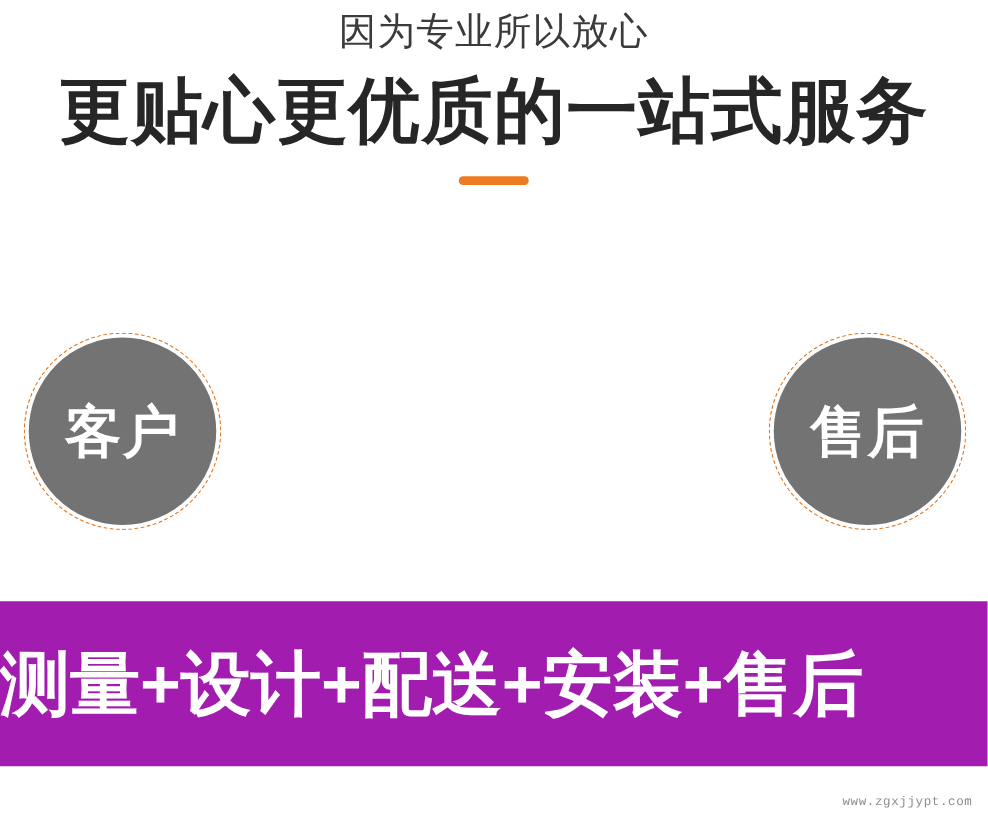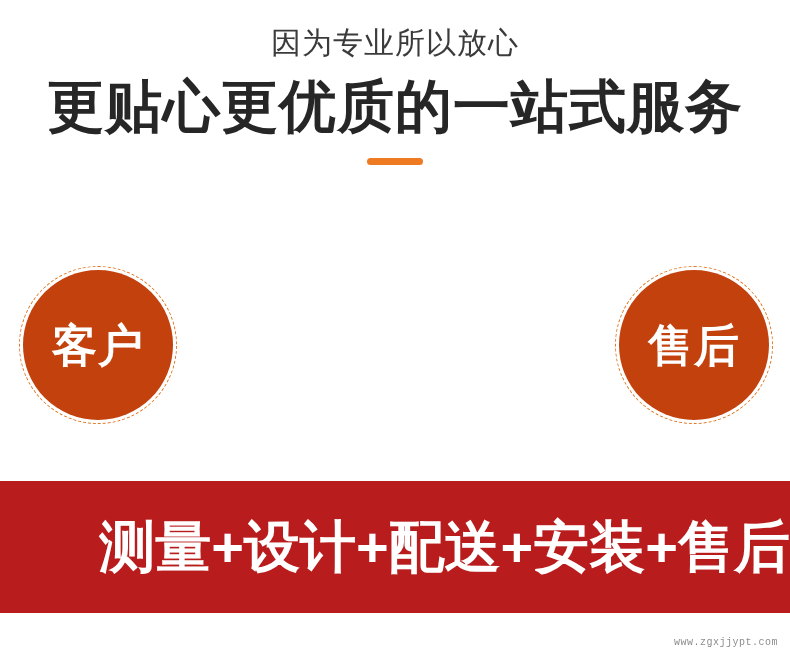--- a/index.html
+++ b/index.html
@@ -19,21 +19,21 @@
   
   .header {
     position: absolute;
     left: 0;
     top: 0;
     width: 790px;
     text-align: center;
   }
   .subtitle {
     margin: 0;
-    padding-top: 26px;
+    padding-top: 9px;
     font-size: 30px;
     line-height: 1.1;
     font-weight: 400;
     letter-spacing: 1px;
     color: #3b3b3b;
   }
   .headline {
     margin: 0;
     padding-top: 16px;
     font-size: 57px;
@@ -73,44 +73,44 @@
     display: flex;
     align-items: center;
     justify-content: center;
     box-sizing: border-box;
     padding: 3px;
   }
   .circle-inner {
     width: 100%;
     height: 100%;
     border-radius: 50%;
-    background: #c2410c;
+    background: #737373;
     display: flex;
     align-items: center;
     justify-content: center;
   }
   .circle-label {
     color: #ffffff;
     font-size: 45px;
     font-weight: 700;
     letter-spacing: 1px;
     line-height: 1;
   }
 
   
   .banner {
     position: absolute;
     left: 0;
     top: 481px;
     width: 790px;
     height: 132px;
-    background: #b91c1c;
+    background: #a21caf;
     display: flex;
     align-items: center;
-    justify-content: flex-end;
+    justify-content: flex-start;
   }
   .banner-text {
     color: #ffffff;
     font-size: 56px;
     font-weight: 700;
     letter-spacing: 0px;
     line-height: 1;
     white-space: nowrap;
   }
 

